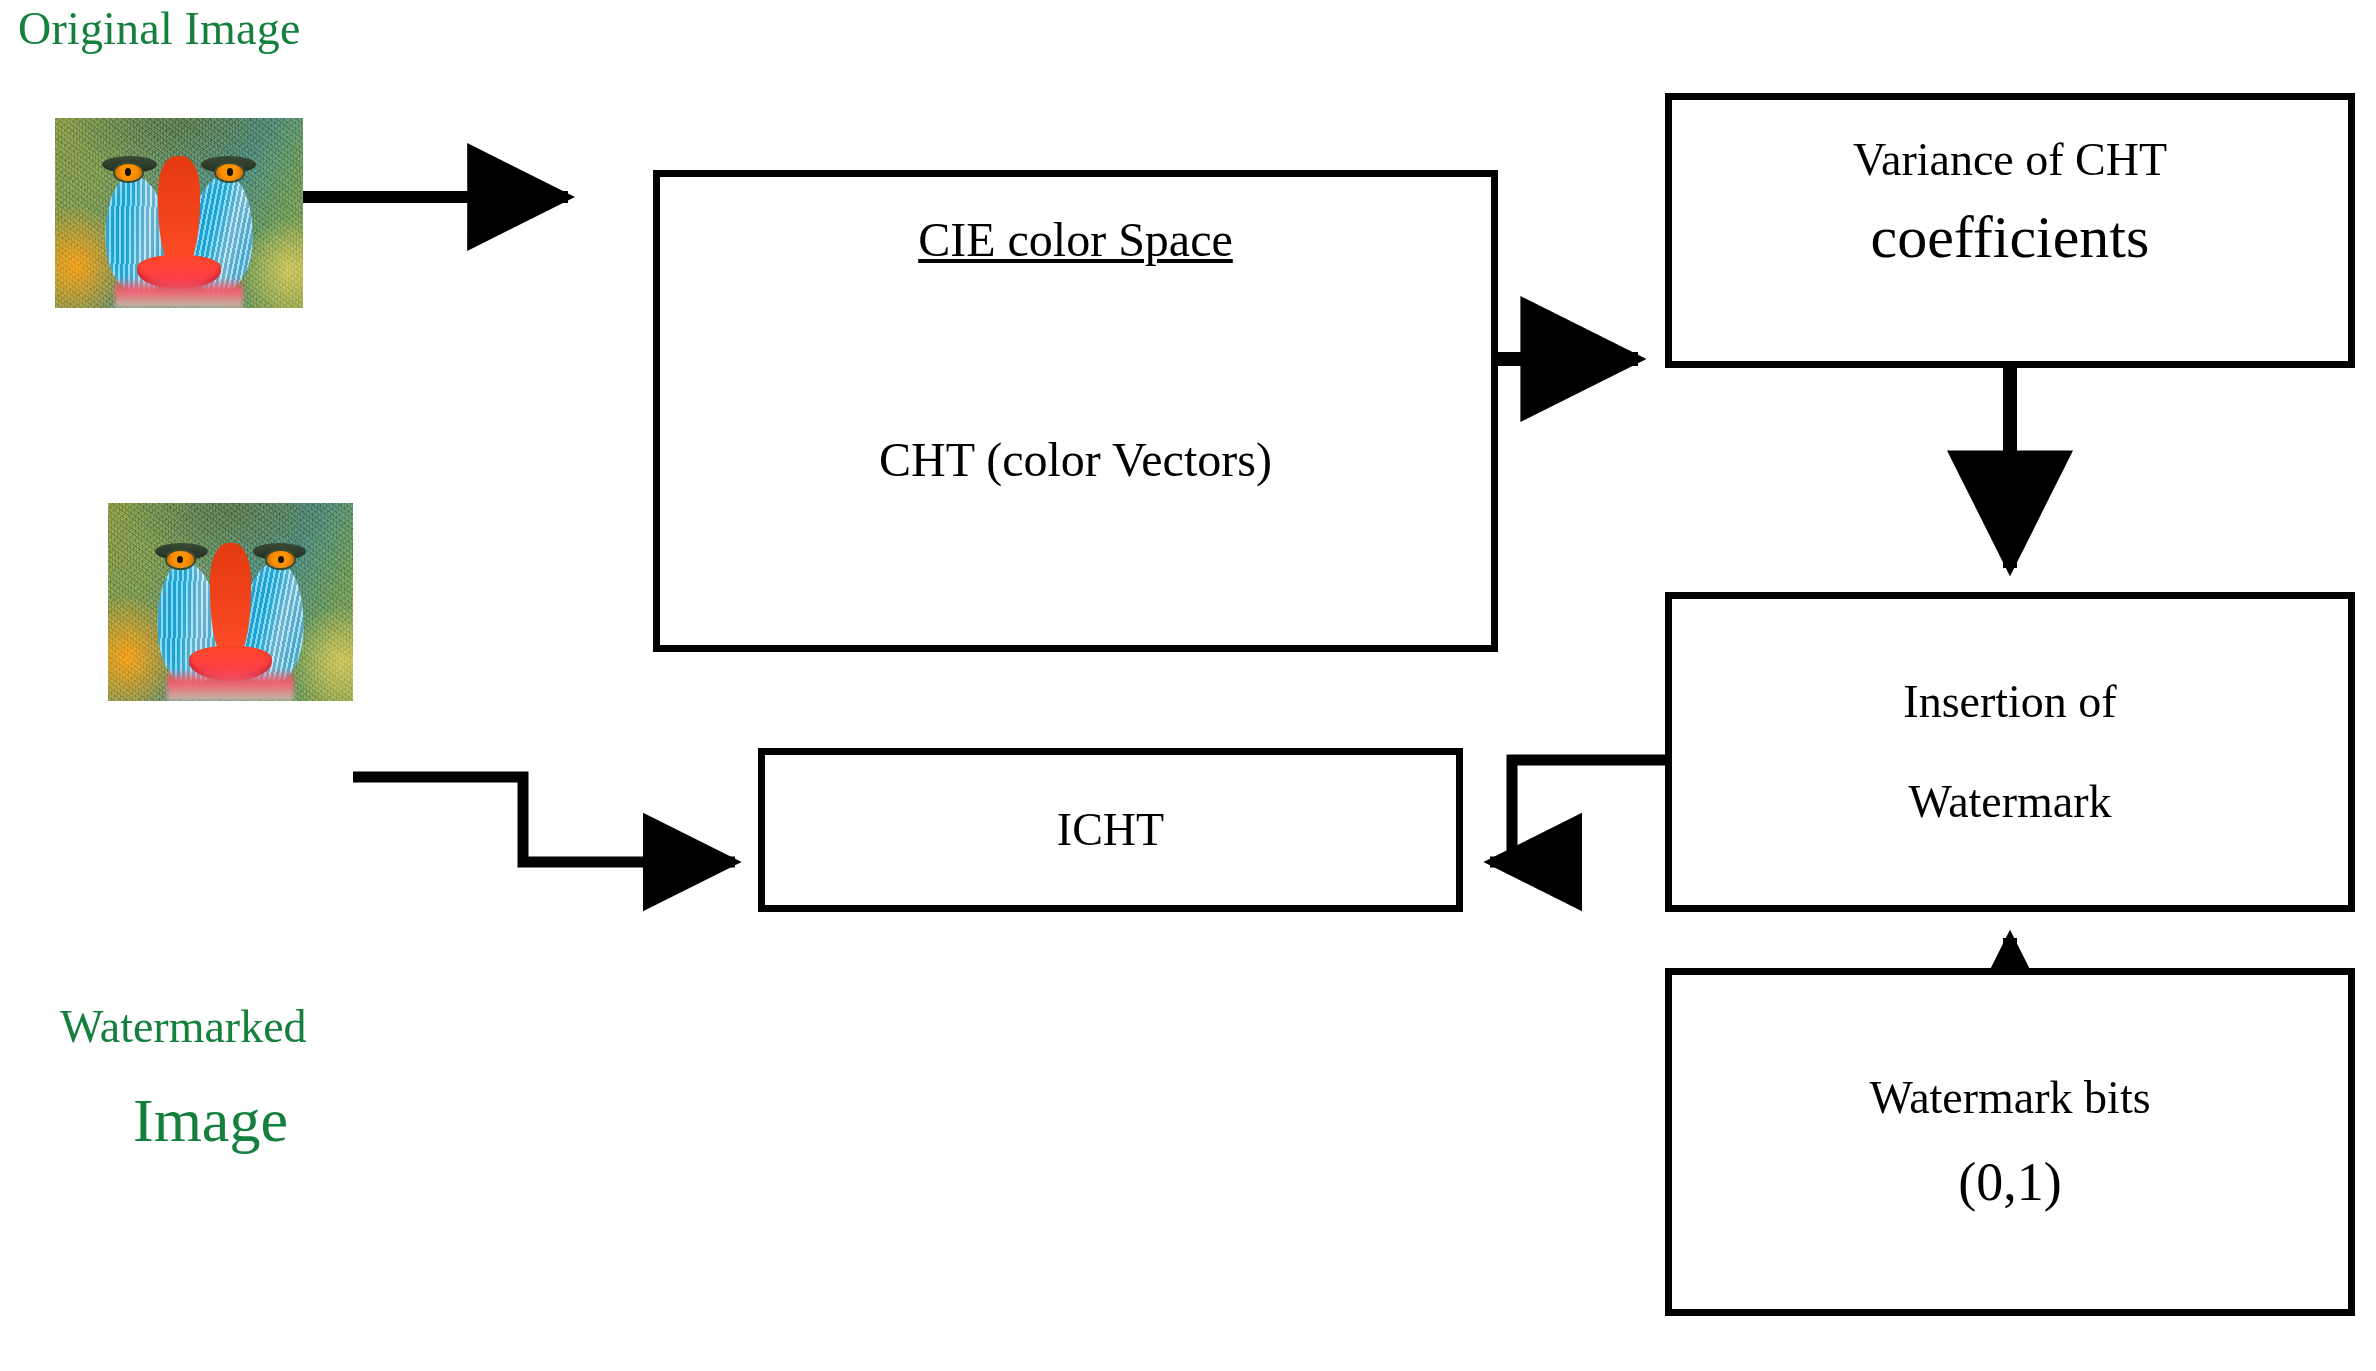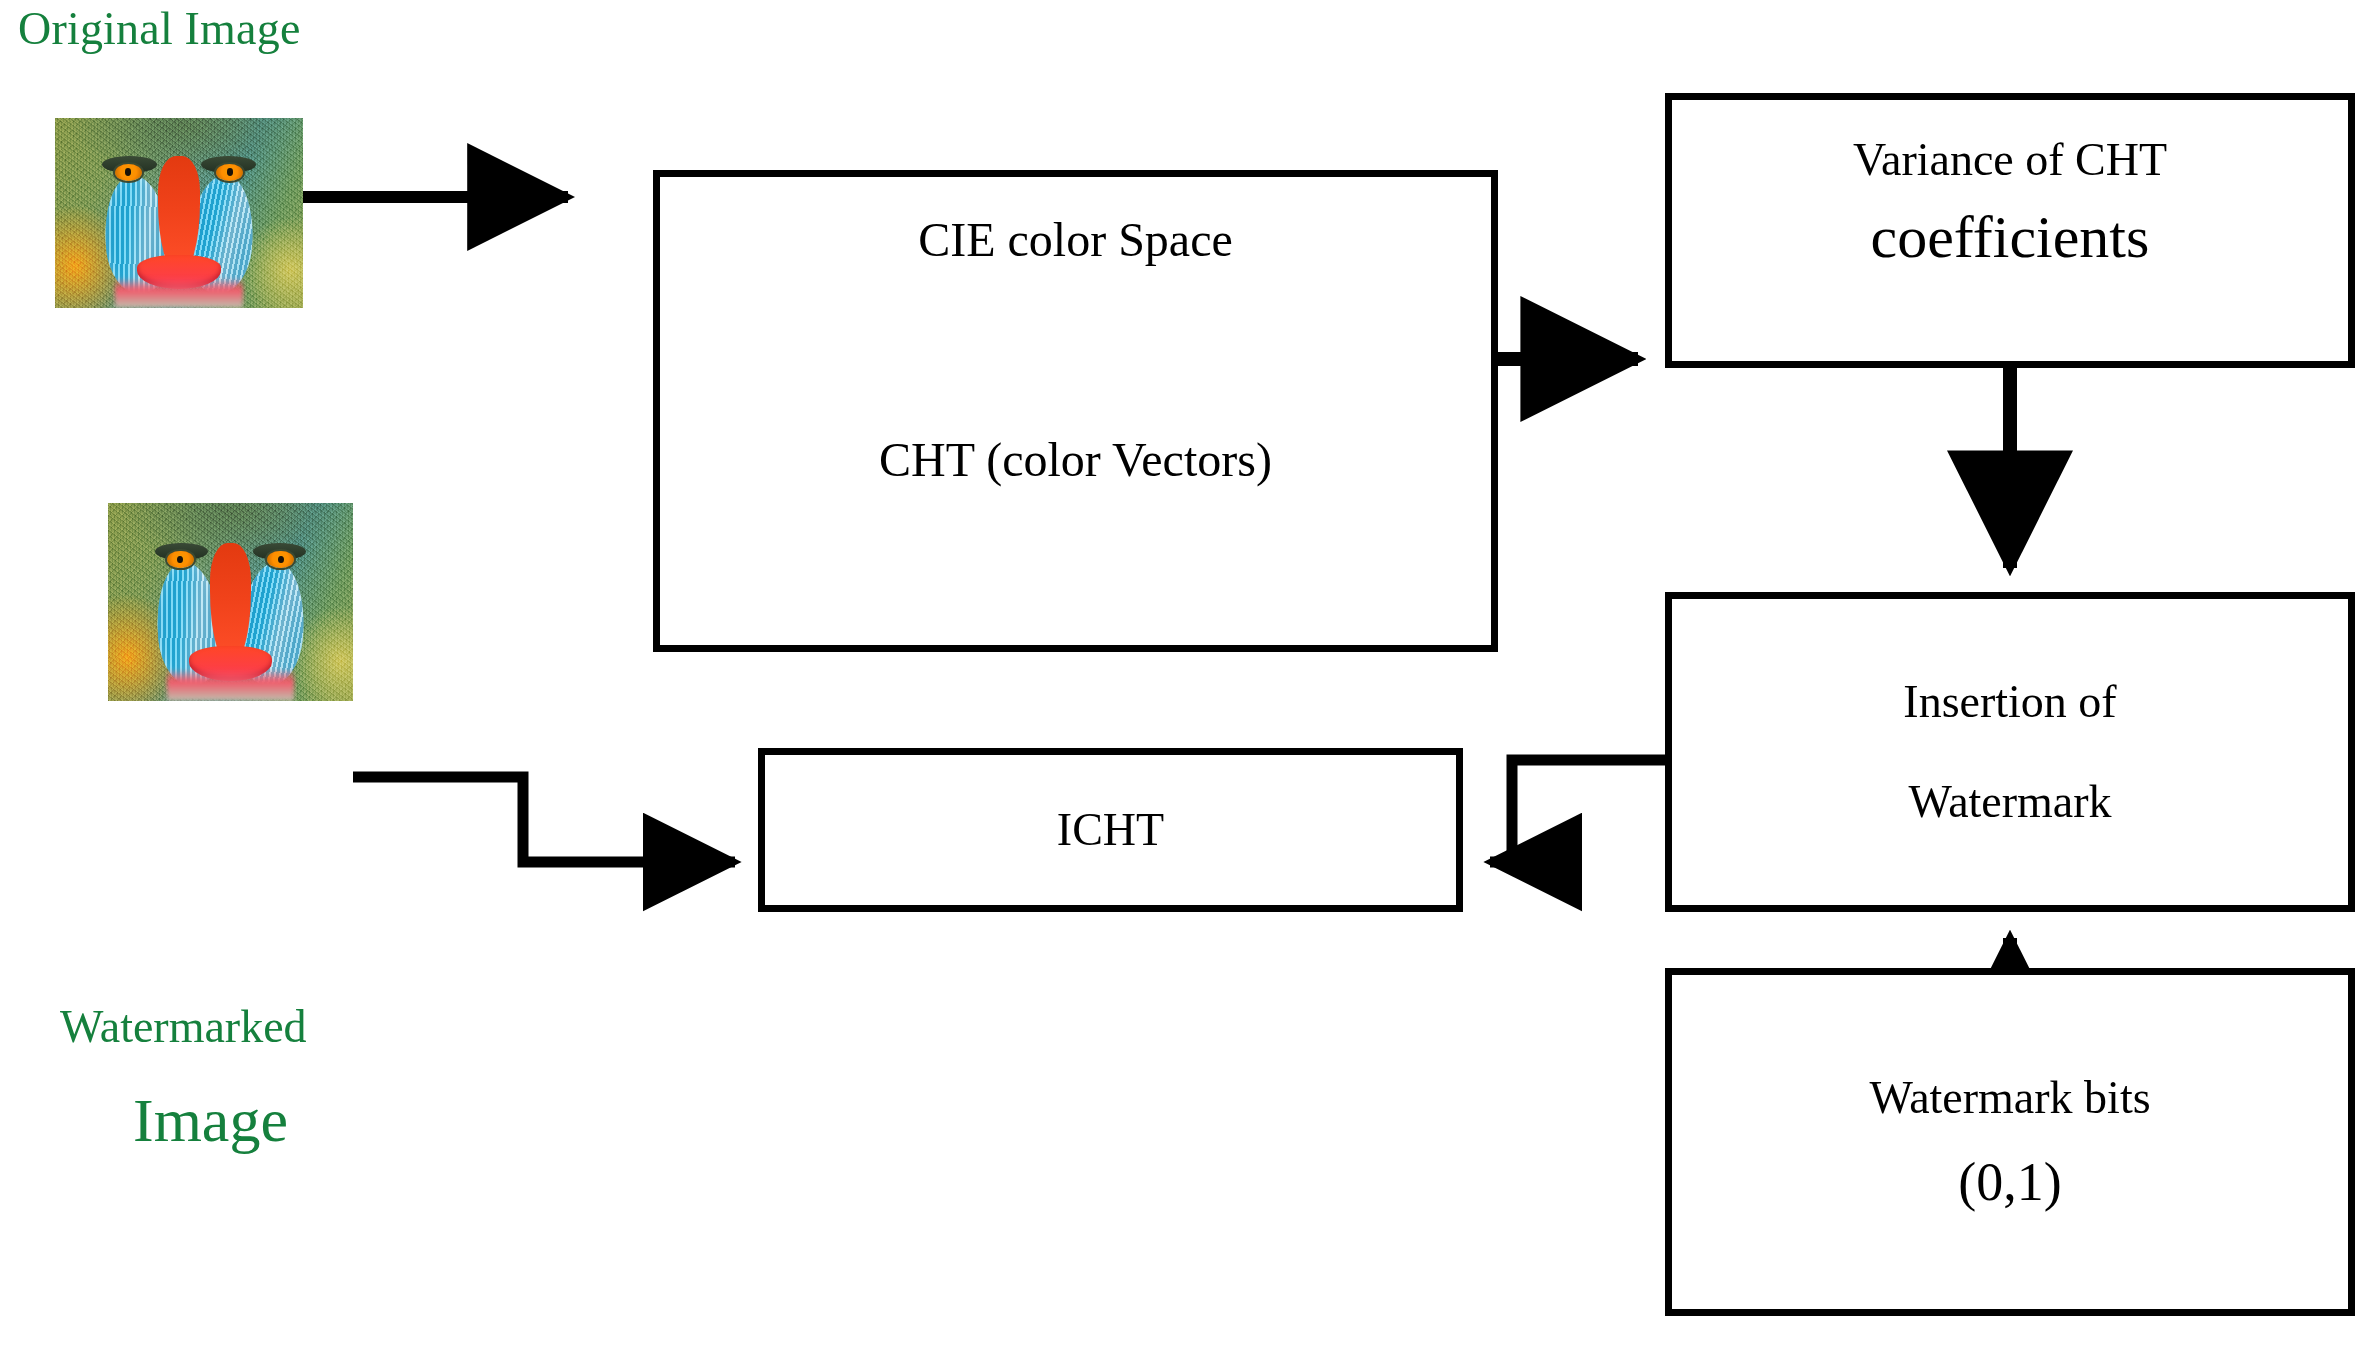--- a/index.html
+++ b/index.html
@@ -29,21 +29,21 @@
     display:flex;
     flex-direction:column;
     align-items:center;
     justify-content:center;
   }
   .box .t{white-space:nowrap;text-align:center;line-height:1.05;}
 
   #box-cie{left:653px;top:170px;width:845px;height:482px;
            justify-content:flex-start;padding-top:0;}
   #box-cie .t{font-size:48px;}
-  #cie-line1{margin-top:38px;}
+  #cie-line1{margin-top:38px;text-decoration:underline;}
   #cie-line2{margin-top:36px;}
 
   #box-variance{left:1665px;top:93px;width:690px;height:275px;
                 justify-content:flex-start;}
   #var-line1{font-size:46px;margin-top:36px;}
   #var-line2{font-size:60px;margin-top:22px;}
 
   #box-insertion{left:1665px;top:592px;width:690px;height:320px;}
   #ins-line1{font-size:46px;}
   #ins-line2{font-size:46px;margin-top:52px;}

